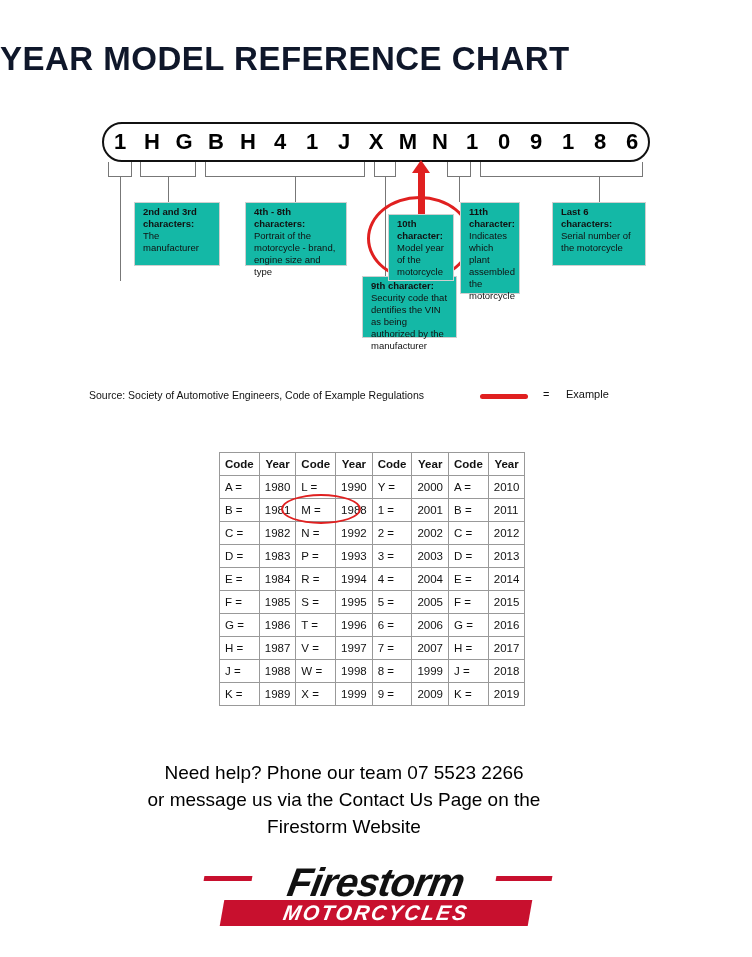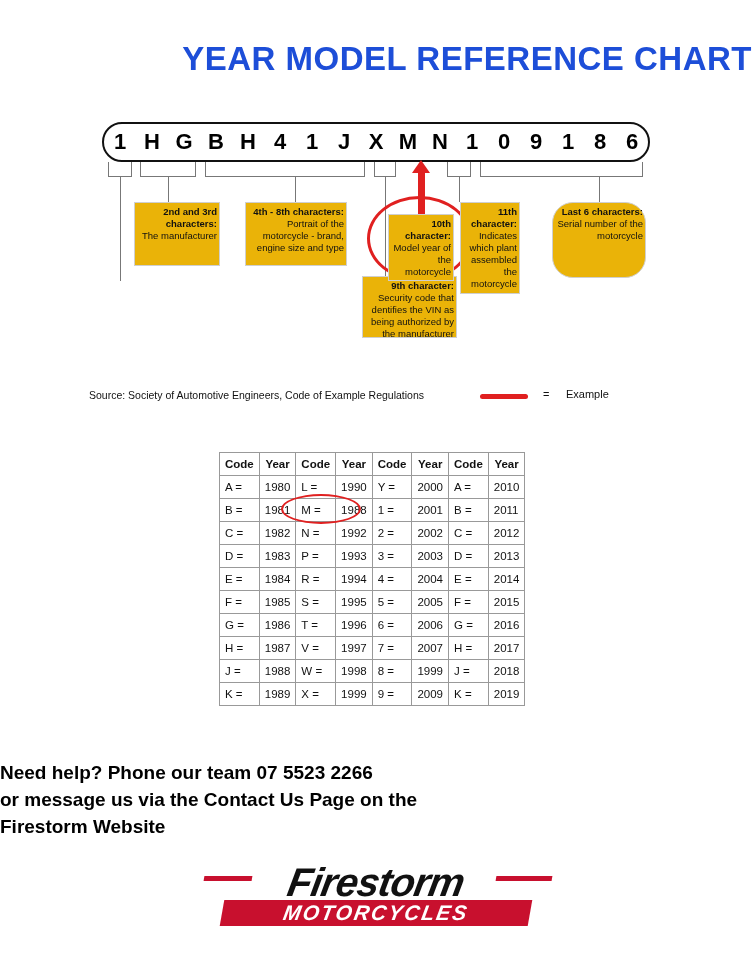--- a/index.html
+++ b/index.html
@@ -13,25 +13,25 @@
     width: 752px;
     height: 957px;
     background: #ffffff;
     overflow: hidden;
   }
 
   
   .title {
     position: absolute;
     top: 40px; left: 0; width: 752px;
-    text-align: right;
+    text-align: left;
     font-size: 33px;
     font-weight: bold;
     letter-spacing: 0.5px;
-    color: #1d4ed8;
+    color: #0f172a;
   }
 
   
   .vin-box {
     position: absolute;
     top: 122px; left: 102px;
     width: 548px; height: 40px;
     border: 2px solid #111;
     border-radius: 20px;
     background: #fff;
@@ -48,27 +48,27 @@
   }
 
   
   .ln { position: absolute; background: #777; }
   .vline { width: 1px; }
   .hline { height: 1px; }
 
   
   .callout {
     position: absolute;
-    background: #eab308;
+    background: #14b8a6;
     border: 1px solid #cfcfcf;
-    text-align: right;
+    text-align: left;
     font-size: 9.5px;
     line-height: 12px;
     color: #111;
-    padding: 3px 2px;
+    padding: 3px 8px;
   }
   .callout .hd { font-weight: bold; display: block; }
 
   
   .red-ellipse {
     position: absolute;
     border: 3px solid #e02020;
     border-radius: 50%;
     background: transparent;
   }
@@ -135,22 +135,23 @@
     left: 281px; top: 494px;
     width: 80px; height: 30px;
     border: 2.5px solid #e02020;
     border-radius: 50%;
   }
 
   
   .footer-txt {
     position: absolute;
     left: 0; width: 688px;
+    text-align: center;
     font-size: 19px;
-    font-weight: bold;
+    font-weight: normal;
     color: #000;
     line-height: 26px;
   }
 
   
   .logo-wrap {
     position: absolute;
     left: 196px; top: 860px;
     width: 360px; height: 72px;
   }
@@ -268,21 +269,21 @@
   <div class="callout" style="left:388px; top:214px; width:66px; height:67px;">
     <span class="hd">10th character:</span>
     <span>Model year of the motorcycle</span>
   </div>
 
   <div class="callout" style="left:460px; top:202px; width:60px; height:92px;">
     <span class="hd">11th character:</span>
     <span>Indicates which plant assembled the motorcycle</span>
   </div>
 
-  <div class="callout" style="left:552px; top:202px; width:94px; height:76px;border-radius:21px;">
+  <div class="callout" style="left:552px; top:202px; width:94px; height:64px;">
     <span class="hd">Last 6 characters:</span>
     <span>Serial number of the motorcycle</span>
   </div>
 
   <div class="source">Source:  Society of Automotive Engineers, Code of Example Regulations</div>
   <div class="legend-bar"></div>
   <div class="legend-eq">=</div>
   <div class="legend-label">Example</div>
 
   <table class="code-table">

